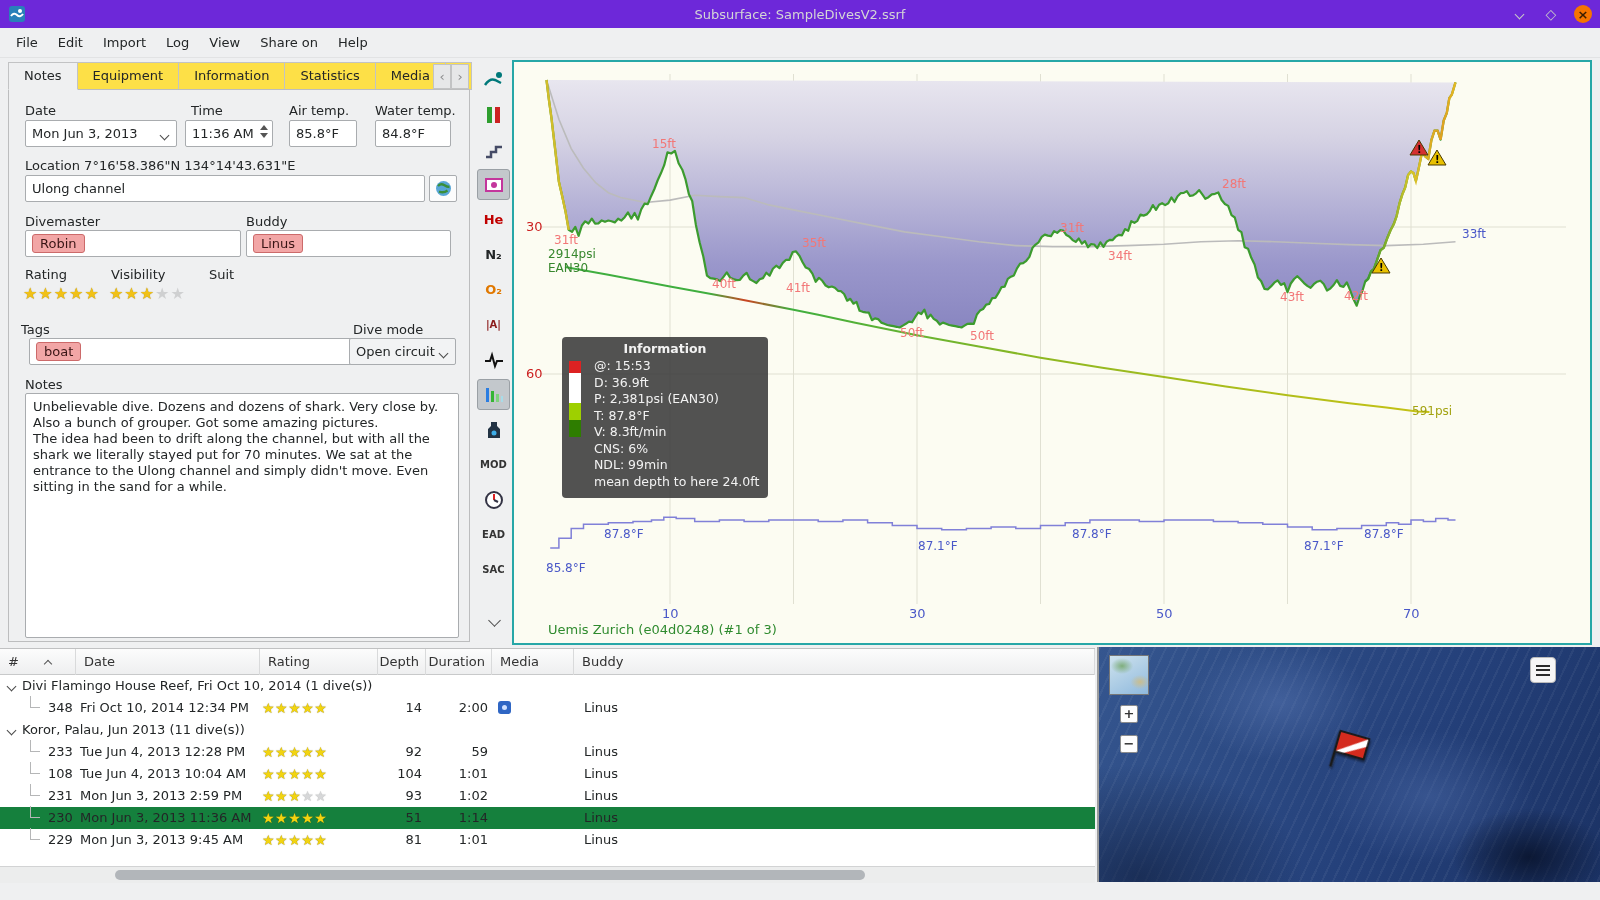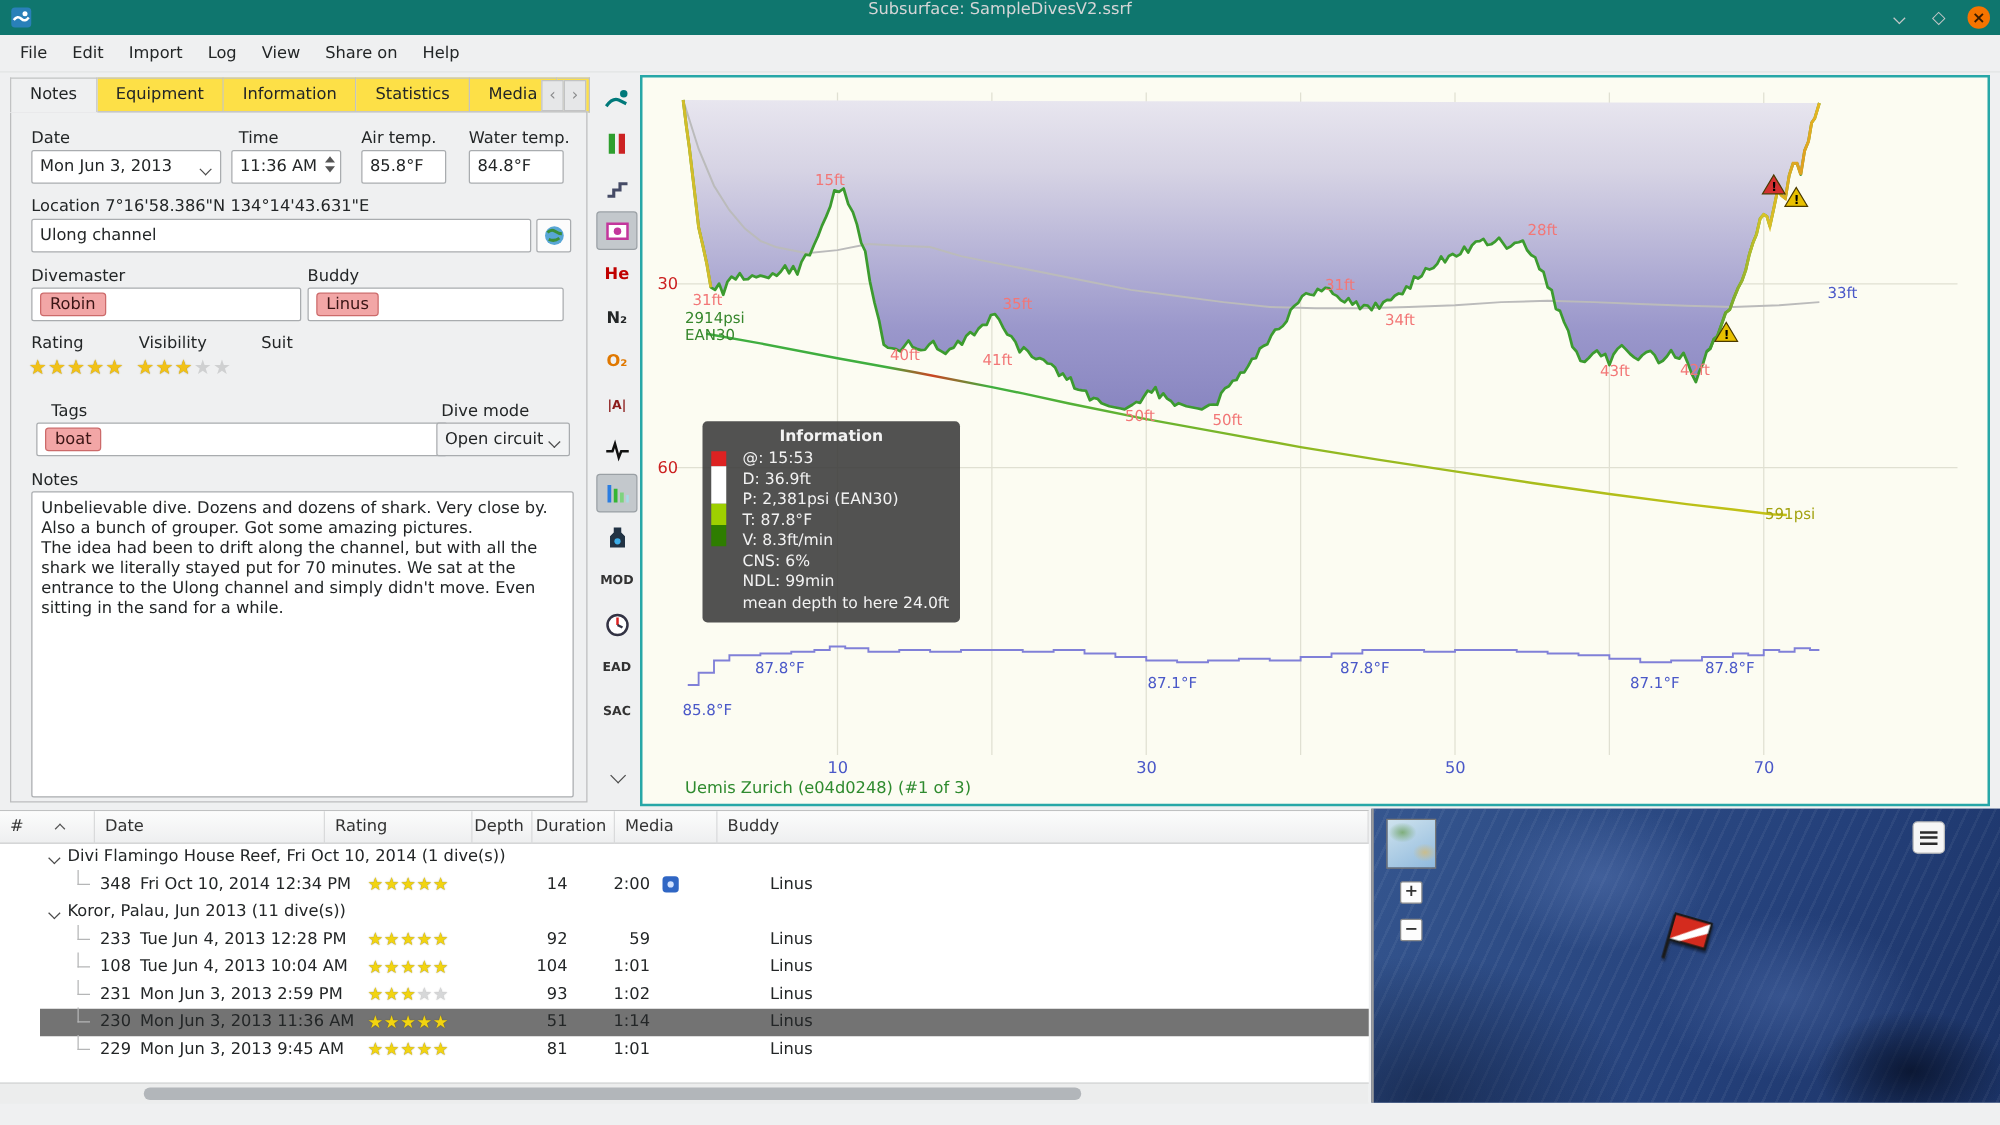--- a/index.html
+++ b/index.html
@@ -1,21 +1,21 @@
 <!DOCTYPE html>
 <html><head>
 <meta charset="utf-8">
 <style>
   * { box-sizing: border-box; margin:0; padding:0; }
   html,body { width:1600px; height:900px; overflow:hidden; }
   body { font-family:"DejaVu Sans",sans-serif; font-size:13px; color:#232627; background:#eff0f1; }
   .window { position:relative; width:1600px; height:900px; background:#eff0f1; overflow:hidden; }
 
   
-  .titlebar { position:absolute; left:0; top:0; width:1600px; height:28px; background:#0f766e; display:flex; }
+  .titlebar { position:absolute; left:0; top:0; width:1600px; height:28px; background:#6d28d9; display:flex; align-items:center; }
   .titlebar .app-icon { position:absolute; left:8px; top:5px; width:18px; height:18px; }
   .titlebar .title { width:100%; text-align:center; color:#d4d5d6; font-size:13px; }
   .win-controls { position:absolute; right:8px; top:0; height:28px; display:flex; align-items:center; gap:14px; }
   .win-btn { color:#c7c8c9; cursor:pointer; font-size:14px; line-height:1; display:flex; align-items:center; justify-content:center; width:18px; height:18px; }
   .win-btn.close { background:#f67400; border-radius:50%; color:#3a1c00; font-weight:bold; font-size:13px; }
 
   
   .menubar { position:absolute; left:0; top:28px; width:1600px; height:30px; background:#eff0f1; border-bottom:1px solid #e2e3e4; display:flex; align-items:center; padding-left:6px; }
   .menu-item { padding:5px 10px; cursor:pointer; }
 
@@ -60,23 +60,23 @@
   .info-box li { line-height:16.5px; white-space:nowrap; }
   .info-strip { position:absolute; left:7px; top:24px; width:12px; }
   .info-strip i { display:block; width:12px; }
 
   
   .dive-list { position:absolute; left:0; top:648px; width:1095px; height:234px; background:#fff; border-top:1px solid #c0c1c2; }
   .list-header { position:relative; height:26px; background:linear-gradient(#fcfcfc,#eeeff0); border-bottom:1px solid #c8c9ca; font-size:13px; color:#333; }
   .hcell { position:absolute; top:0; height:26px; line-height:25px; border-right:1px solid #d9dadb; padding-left:8px; white-space:nowrap; overflow:hidden; }
   .hcell.r { text-align:right; padding-right:6px; padding-left:0; }
   .sort-caret { display:inline-block; width:6px; height:6px; border-right:1.4px solid #555; border-bottom:1.4px solid #555; transform:rotate(225deg); margin-left:26px; margin-bottom:-1px; }
-  .list-body { position:relative;margin-left:32px; }
+  .list-body { position:relative; }
   .list-row { position:relative; height:22px; line-height:22px; font-size:13px; white-space:nowrap; cursor:default; }
-  .list-row.selected { background:#737373; }
+  .list-row.selected { background:#15803d; }
   .cell { position:absolute; top:0; }
   .cell.num { left:48px; }
   .cell.date { left:80px; }
   .cell.rating { left:262px; font-size:14px; letter-spacing:0.5px; }
   .cell.rating .on { color:#f2d410; text-shadow:0 0 1px #6b5a00; }
   .cell.rating .off { color:#d6d7d8; text-shadow:0 0 1px #aaa; }
   .cell.depth { left:366px; width:56px; text-align:right; }
   .cell.duration { left:430px; width:58px; text-align:right; }
   .cell.media { left:498px; }
   .cell.buddy { left:584px; }
@@ -203,21 +203,21 @@
     <div class="tfield" style="left:237px;top:140px;width:205px">
       <span class="chip">Linus</span>
     </div>
 
     <span class="fl" style="left:16px;top:177px">Rating</span>
     <span class="fl" style="left:102px;top:177px">Visibility</span>
     <span class="fl" style="left:200px;top:177px">Suit</span>
     <span class="stars" style="left:14px;top:194px"><span class="on">★</span><span class="on">★</span><span class="on">★</span><span class="on">★</span><span class="on">★</span></span>
     <span class="stars" style="left:100px;top:194px"><span class="on">★</span><span class="on">★</span><span class="on">★</span><span class="off">★</span><span class="off">★</span></span>
 
-    <span class="fl" style="left:32px;top:232px">Tags</span>
+    <span class="fl" style="left:12px;top:232px">Tags</span>
     <span class="fl" style="left:344px;top:232px">Dive mode</span>
     <div class="tfield" style="left:20px;top:248px;width:329px">
       <span class="chip">boat</span>
     </div>
     <div class="tfield select-box" style="left:340px;top:248px;width:107px;background:#f2f3f4">
       <span>Open circuit</span>
       <span class="combo-arrow chev down"></span>
     </div>
 
     <span class="fl" style="left:16px;top:287px">Notes</span>

